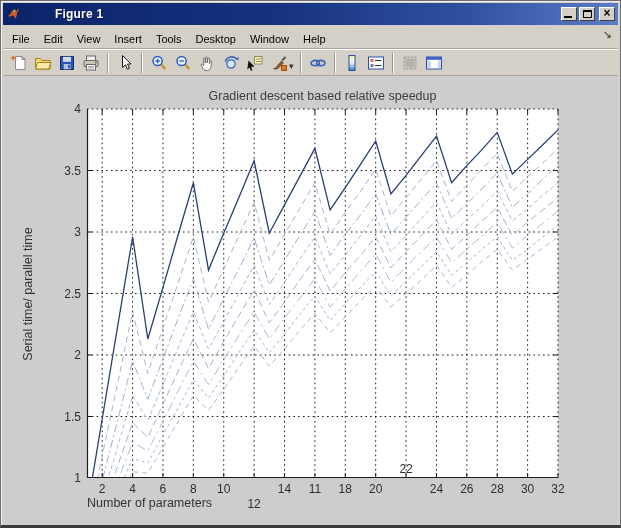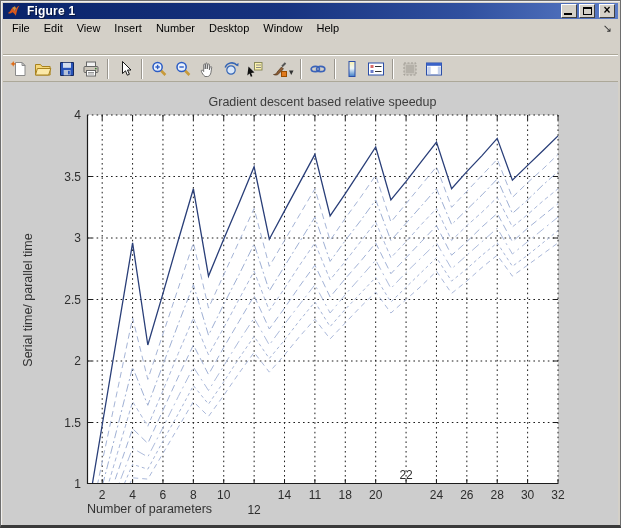--- a/index.html
+++ b/index.html
@@ -11,44 +11,45 @@
     background:#d4d0c8;
     border:1px solid #6e6e6e;
     border-bottom:3px solid #3a3a3a;
     box-shadow: inset 1px 1px 0 #efefef;
     padding:2px 2px 0 2px;
     overflow:hidden;
   }
 
   
   .titlebar{
-    height:16px;
+    height:22px;
     background:linear-gradient(90deg,#0a246a 0%,#17337f 45%,#30509f 75%,#5b7cc7 100%);
     display:flex; align-items:center;
     padding:0 3px 0 4px;
     color:#fff;
+    gap:28px;
   }
   .titlebar .app-icon{width:16px;height:14px;display:inline-flex;margin-right:4px;}
   .titlebar .title-text{font-size:12px;font-weight:bold;letter-spacing:.2px;flex:1;
     text-shadow:1px 1px 0 rgba(0,0,0,.45);}
   .win-btns{display:flex;gap:2px;}
   .win-btn{
     width:16px;height:14px;background:#d4d0c8;
     border:1px solid;border-color:#ffffff #404040 #404040 #ffffff;
     display:flex;align-items:center;justify-content:center;
     font-size:10px;color:#000;line-height:1;position:relative;cursor:default;
   }
   .win-btn.close{margin-left:2px;}
   .glyph-min{position:absolute;left:2px;bottom:2px;width:8px;height:2px;background:#000;}
   .glyph-max{width:9px;height:8px;border:1px solid #000;border-top:2px solid #000;}
   .glyph-x{font-size:12px;font-weight:bold;margin-top:-2px;}
 
   
   .menubar{
-    height:36px;display:flex;align-items:flex-start;
+    height:24px;display:flex;align-items:flex-end;
     background:#d4d0c8;font-size:11px;color:#000;
     padding-left:2px;position:relative;
     border-bottom:1px solid #aca899;
   }
   .menu-item{padding:3px 7px;cursor:default;}
   .menu-overflow{position:absolute;right:6px;top:3px;font-size:11px;color:#333;}
 
   
   .toolbar{
     height:27px;display:flex;align-items:center;
@@ -120,21 +121,21 @@
           <span class="glyph-x">×</span>
         </span>
     </span>
   </div>
 
   <div class="menubar" id="menubar">
     <span class="menu-item">File</span>
       <span class="menu-item">Edit</span>
       <span class="menu-item">View</span>
       <span class="menu-item">Insert</span>
-      <span class="menu-item">Number</span>
+      <span class="menu-item">Tools</span>
       <span class="menu-item">Desktop</span>
       <span class="menu-item">Window</span>
       <span class="menu-item">Help</span>
       <span class="menu-overflow">↘</span>
   </div>
 
   <div class="toolbar" id="toolbar">
       <span class="tool-btn">
         <span>
           <svg viewBox="0 0 18 18">

